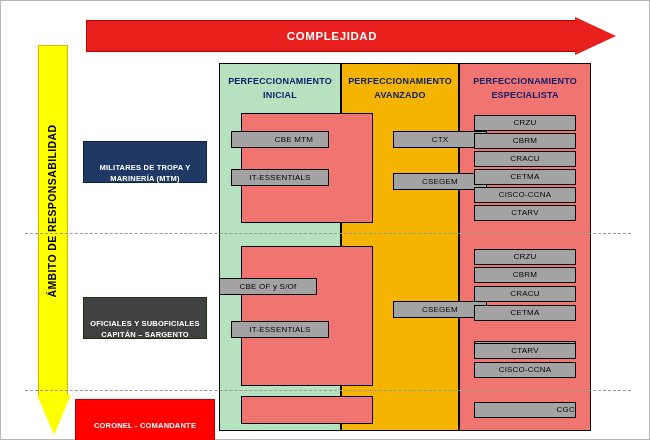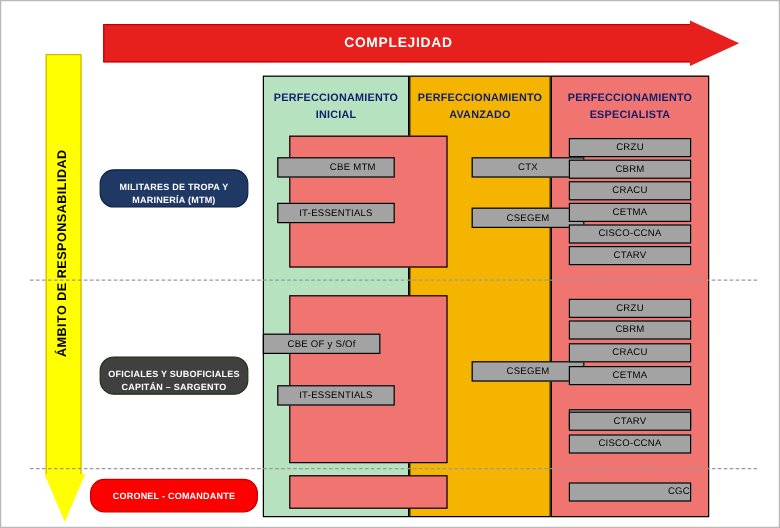--- a/index.html
+++ b/index.html
@@ -158,23 +158,22 @@
 
   
   .role {
     position: absolute;
     box-sizing: border-box;
     text-align: center;
     color: #ffffff;
     font-size: 7.5px;
     font-weight: bold;
     line-height: 11px;
-    padding: 8px 3px;
+    padding: 20px 3px;
     letter-spacing: 0.2px;
-    border-radius: 12px;
   }
   .role-mtm {
     left: 82px; top: 140px; width: 124px; height: 32px;
     background: #1f3864; border: 1px solid #0f1f3f;
   }
   .role-ofic {
     left: 82px; top: 296px; width: 124px; height: 32px;
     background: #404040; border: 1px solid #1c3309;
   }
   .role-mando {

